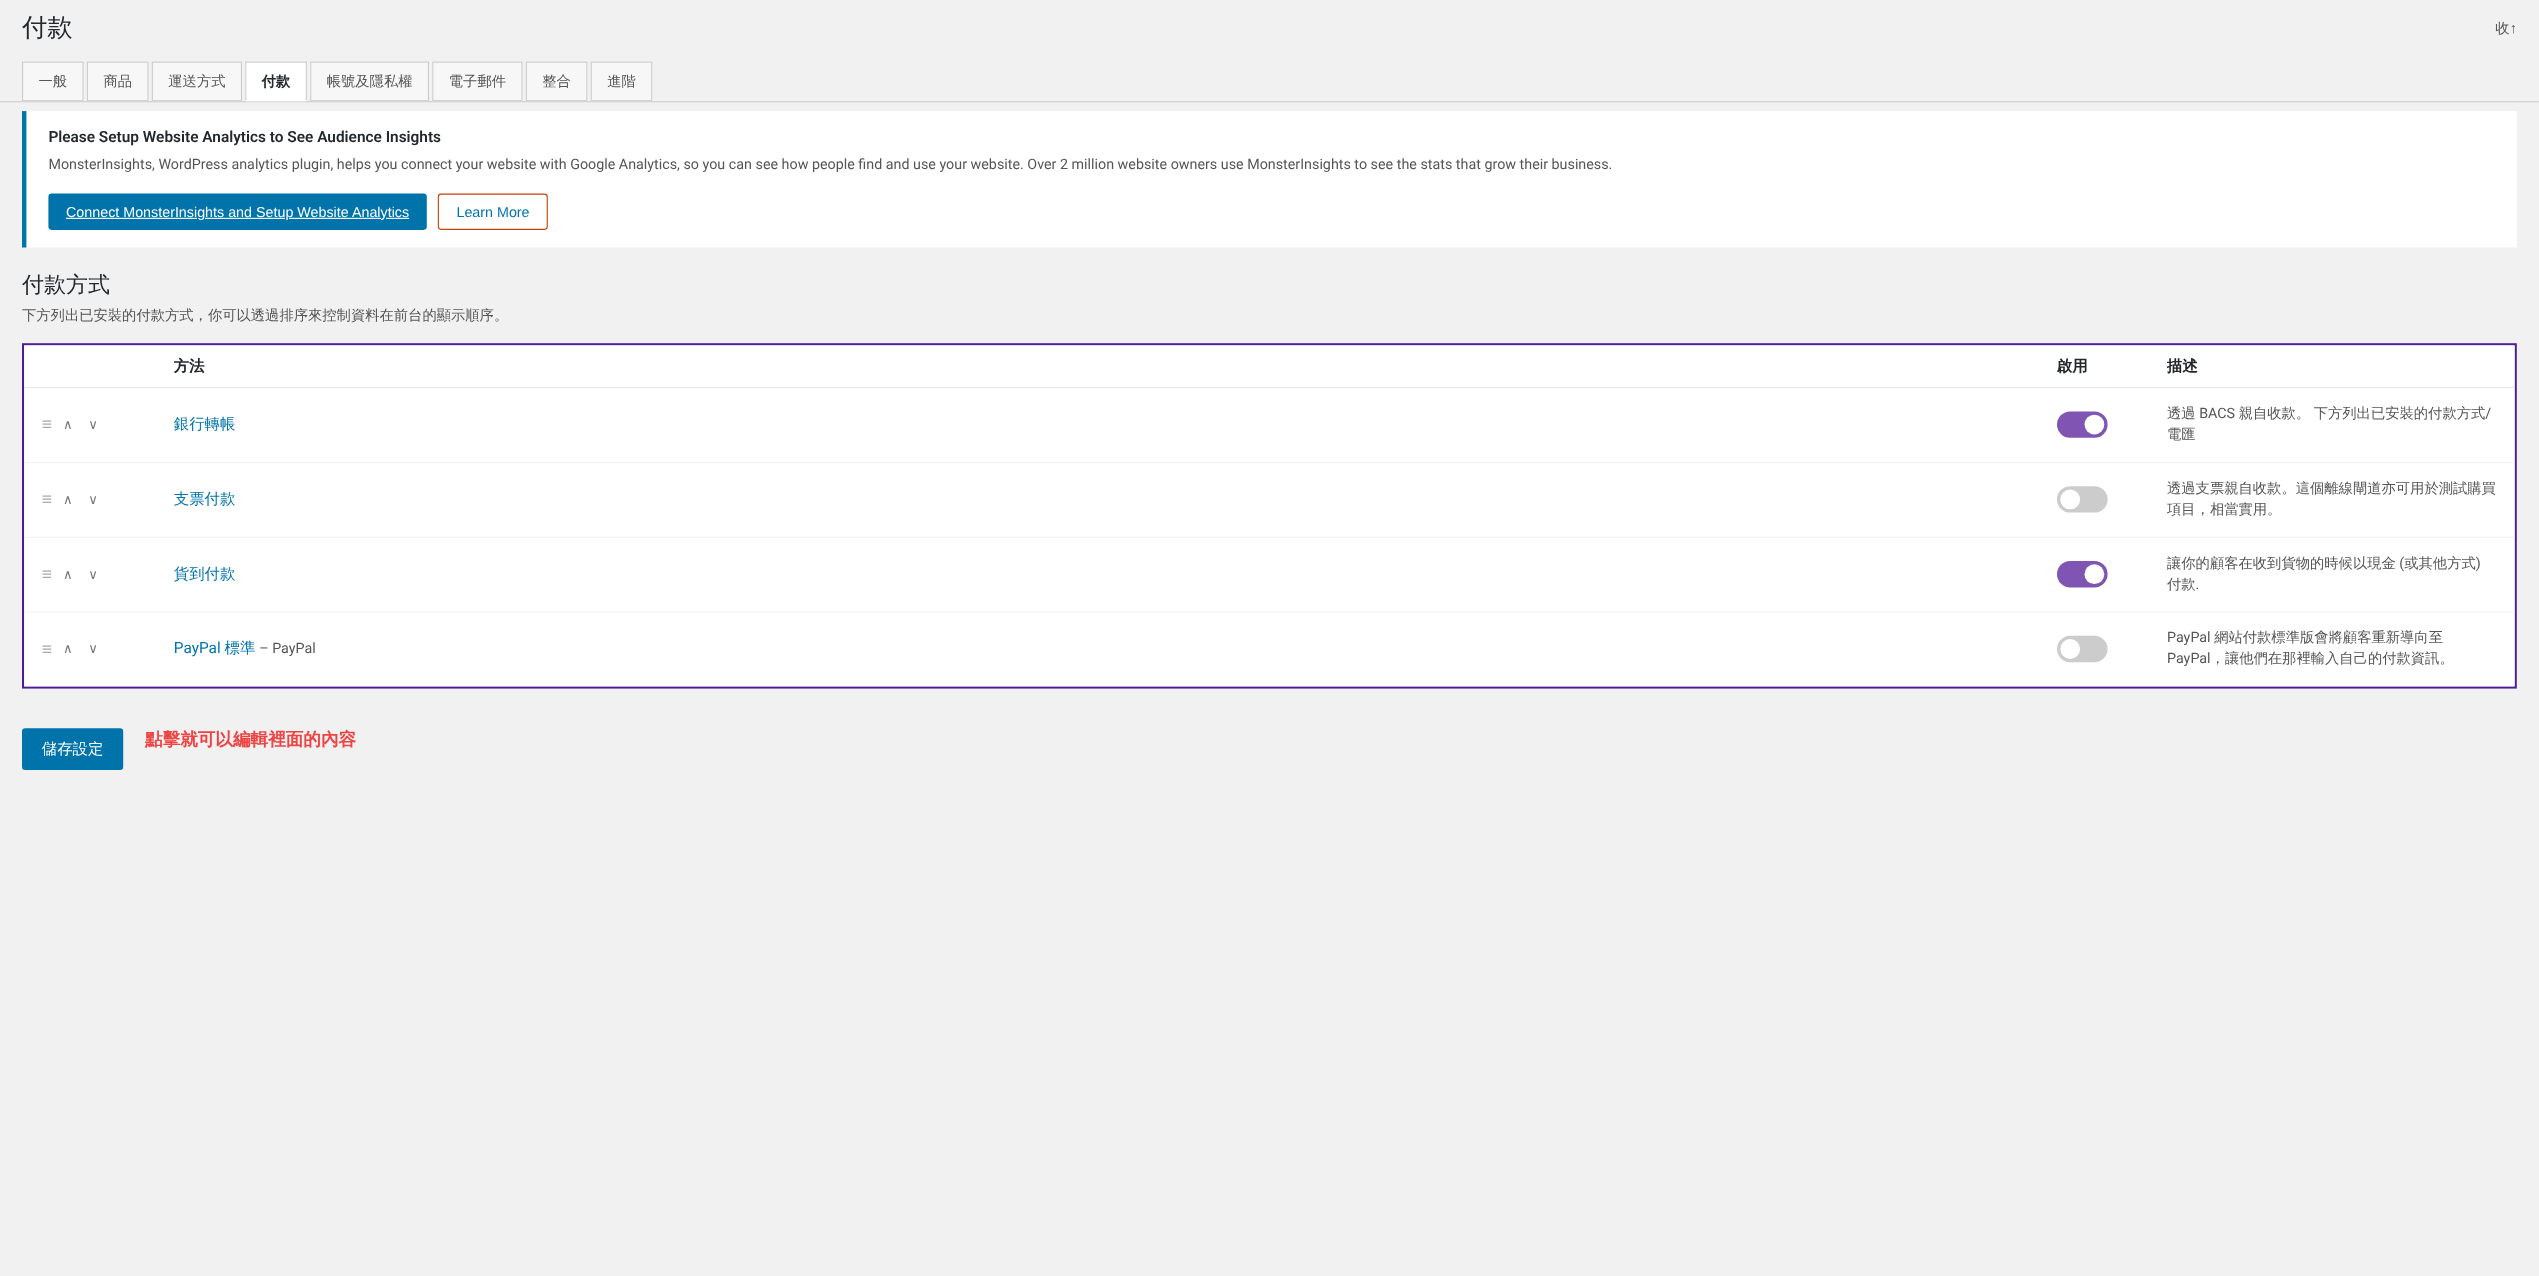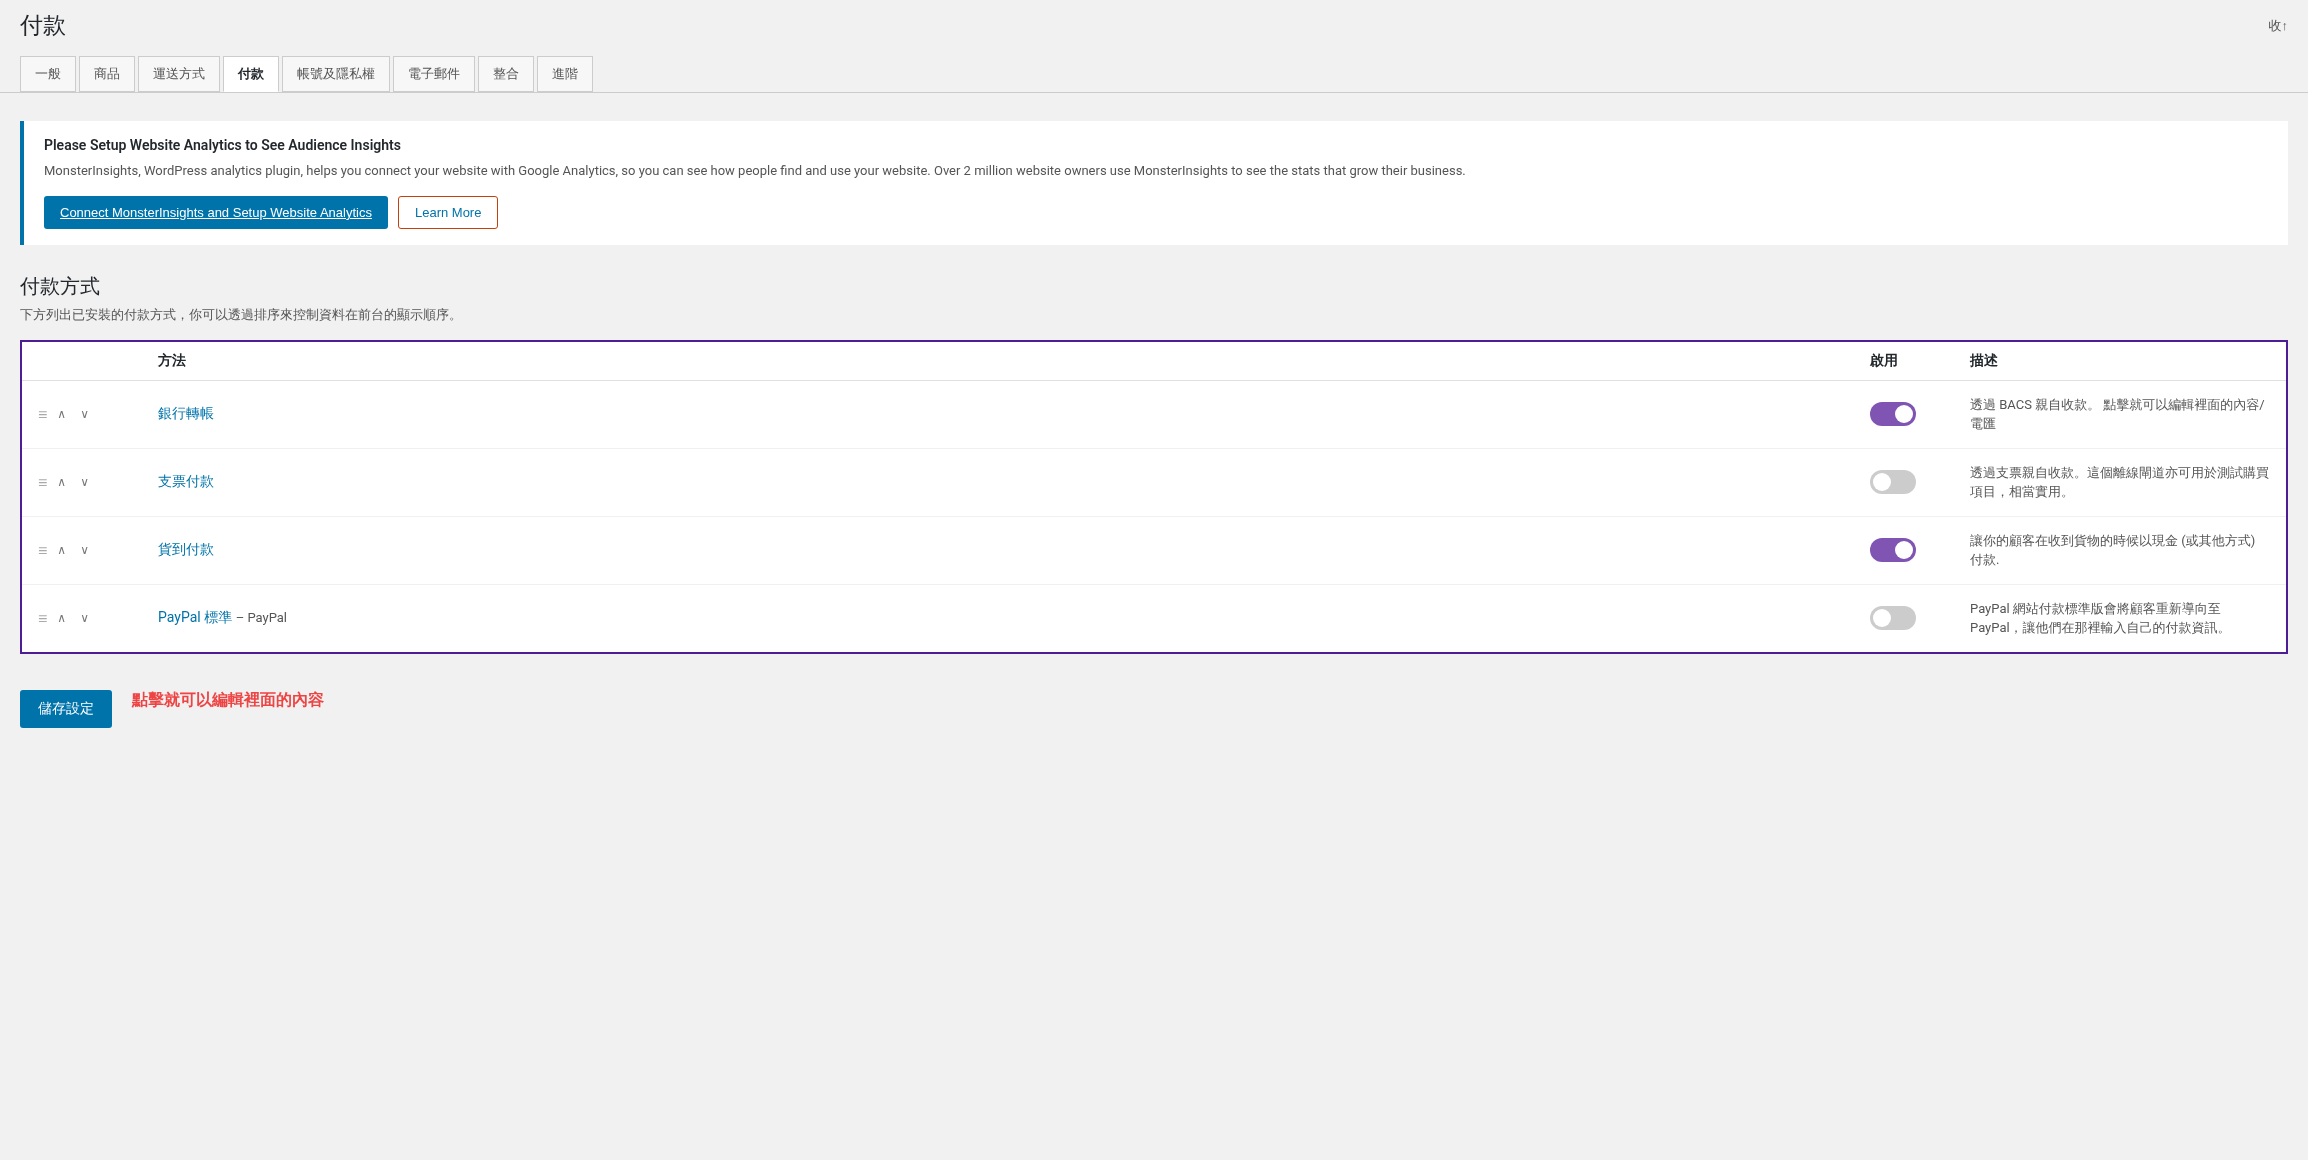--- a/index.html
+++ b/index.html
@@ -62,21 +62,21 @@
     }
     .hr-line {
       border: none;
       border-top: 1px solid #ccc;
       margin: 0 0 0 0;
     }
     .analytics-banner {
       background: #fff;
       border-left: 4px solid #0073aa;
       padding: 16px 20px;
-      margin: 28px 0;
+      margin: 8px 0;
     }
     .analytics-banner h3 {
       font-size: 14px;
       font-weight: 600;
       margin-bottom: 8px;
       color: #23282d;
     }
     .analytics-banner p {
       font-size: 13px;
       color: #555;
@@ -291,21 +291,21 @@
           <div class="payment-row">
             <div class="row-controls">
       <span class="drag-handle">≡</span>
       <button class="arrow-btn">∧</button>
       <button class="arrow-btn">∨</button>
     </div>
             <div><a href="#" class="payment-name">銀行轉帳</a></div>
             <div class="toggle-wrapper">
               <label class="toggle"><input type="checkbox" checked="" style=""><span class="toggle-slider"></span></label>
             </div>
-            <div class="payment-desc">透過 BACS 親自收款。 點擊就可以編輯裡面的內容/電匯</div>
+            <div class="payment-desc">透過 BACS 親自收款。 下方列出已安裝的付款方式/電匯</div>
           </div>
           <div class="payment-row">
             <div class="row-controls">
       <span class="drag-handle">≡</span>
       <button class="arrow-btn">∧</button>
       <button class="arrow-btn">∨</button>
     </div>
             <div><a href="#" class="payment-name">支票付款</a></div>
             <div class="toggle-wrapper">
               <label class="toggle"><input type="checkbox" style=""><span class="toggle-slider"></span></label>

